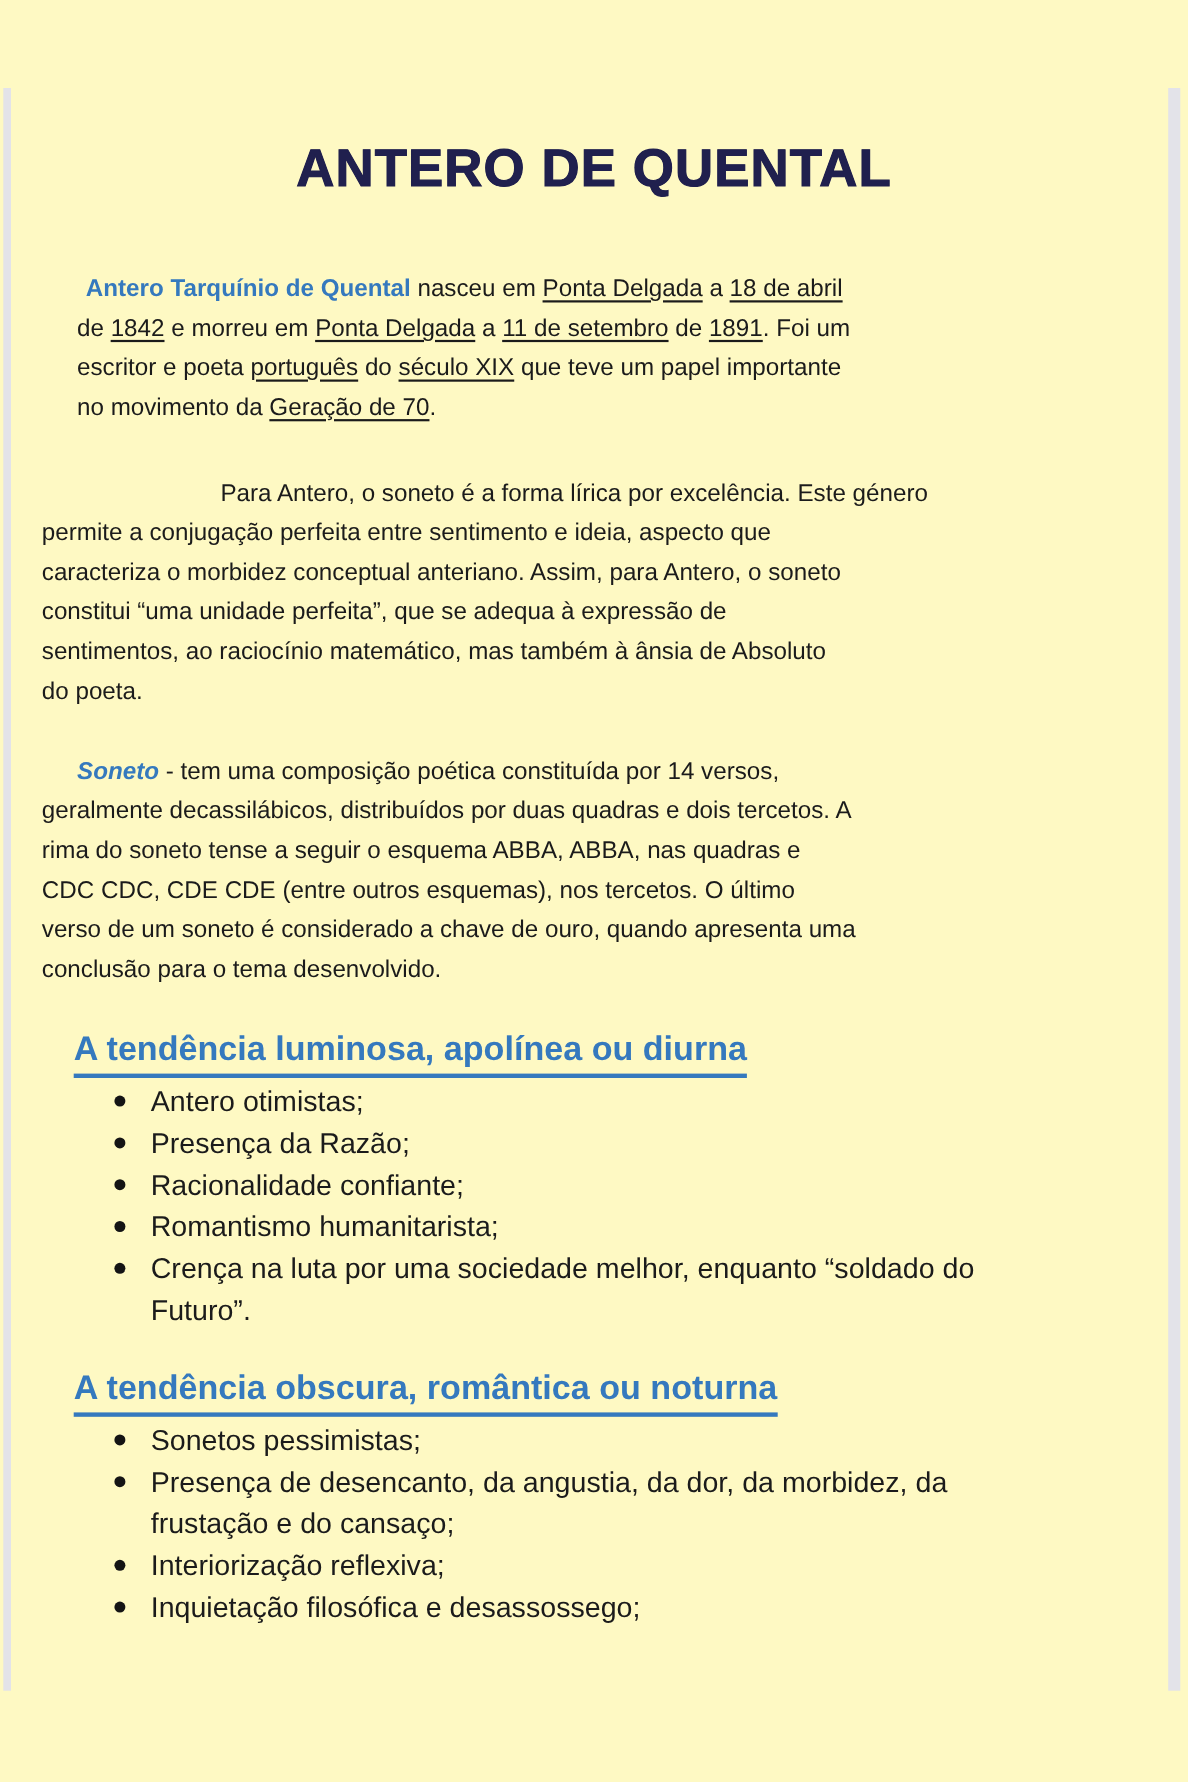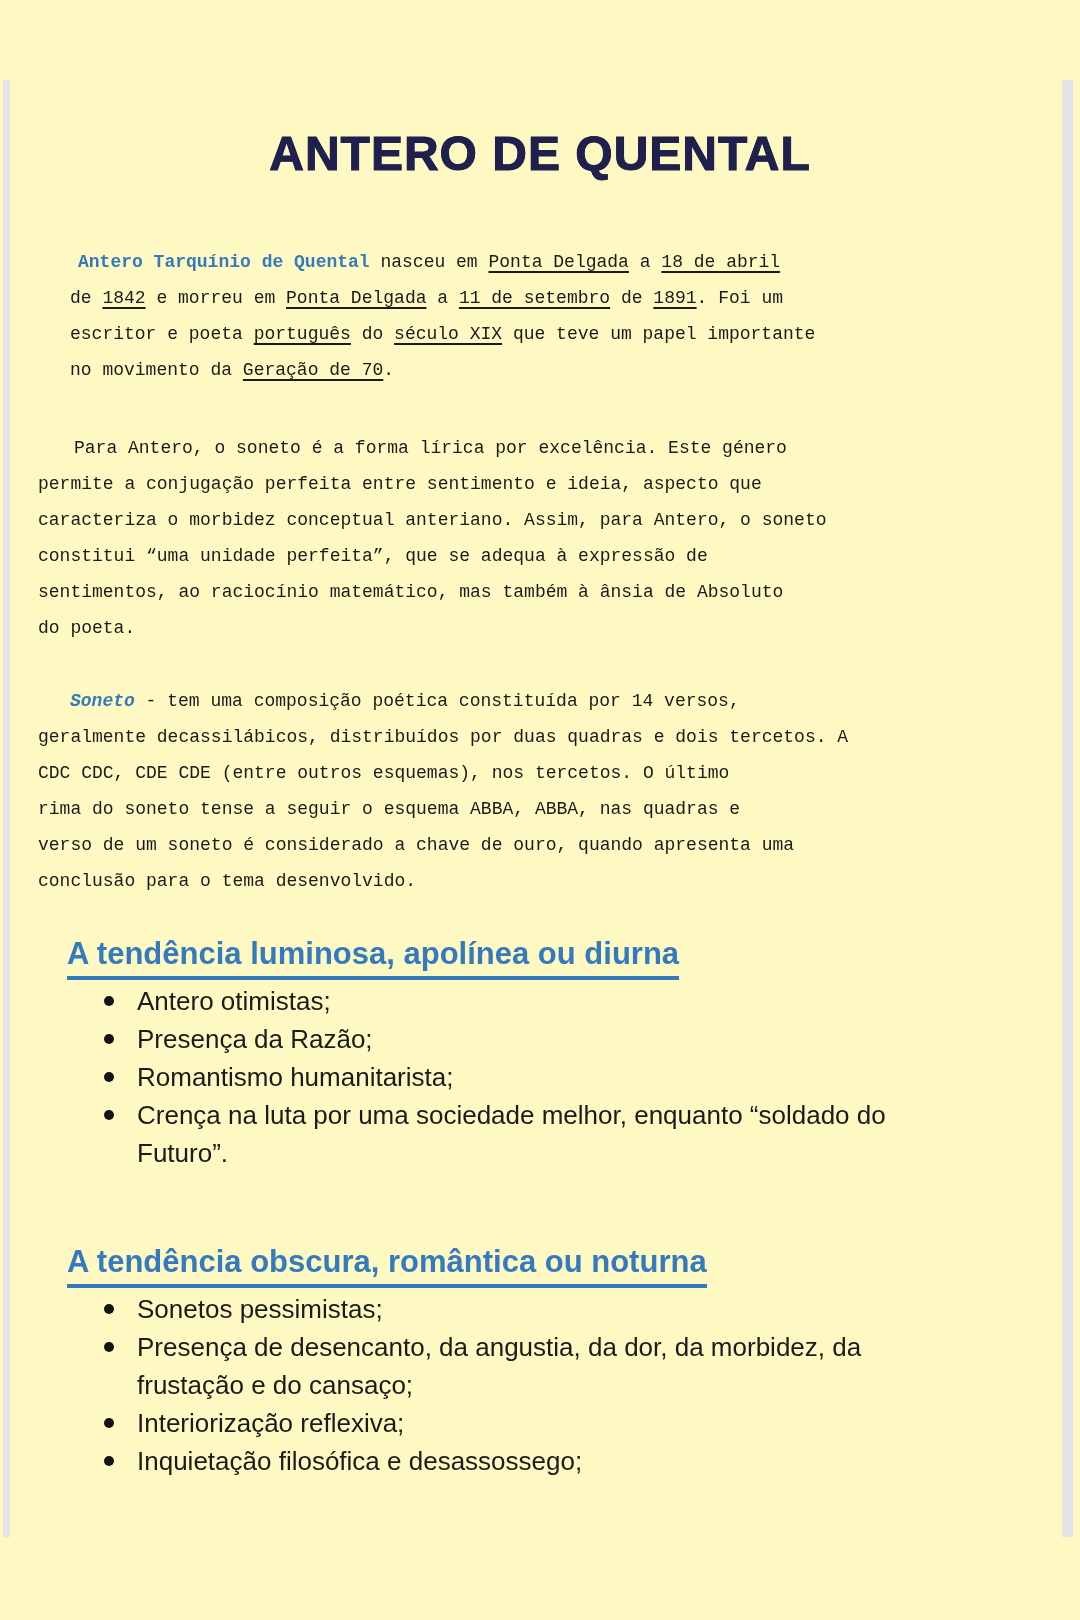--- a/index.html
+++ b/index.html
@@ -23,26 +23,26 @@
   .edge-right{left:1062px;width:11px;}
 
   .doc-title{
     position:absolute;top:130px;left:0;width:1080px;margin:0;
     text-align:center;font-size:48px;line-height:1;font-weight:700;
     letter-spacing:1px;color:var(--title-color);
     -webkit-text-stroke:1px currentColor;
     text-shadow:0 0 .5px currentColor;
   }
 
-  .para{position:absolute;font-size:18px;font-family:Liberation Mono, monospace;}
+  .para{position:absolute;font-size:22px;}
   .para .line{line-height:36px;white-space:pre;}
   .para-1{top:244px;left:70px;width:900px;}
   .para-1 .line:first-child{text-indent:8px;}
   .para-2{top:430px;left:38px;width:932px;}
-  .para-2 .line:first-child{text-indent:36px;}
+  .para-2 .line:first-child{text-indent:36px;text-align:center;}
   .para-3{top:683px;left:38px;width:932px;}
   .para-3 .line:first-child{text-indent:32px;}
 
   .seg-plain{}
   .seg-accent{color:var(--accent);font-weight:700;}
   .seg-accent-italic{color:var(--accent);font-weight:700;font-style:italic;}
   .seg-link{
     color:var(--text-color);
     text-decoration:underline;
     text-decoration-thickness:2px;
@@ -89,30 +89,31 @@
       <div class="line"><span class="seg-plain">Para Antero, o soneto é a forma lírica por excelência. Este género</span></div>
       <div class="line"><span class="seg-plain">permite a conjugação perfeita entre sentimento e ideia, aspecto que</span></div>
       <div class="line"><span class="seg-plain">caracteriza o morbidez conceptual anteriano. Assim, para Antero, o soneto</span></div>
       <div class="line"><span class="seg-plain">constitui “uma unidade perfeita”, que se adequa à expressão de</span></div>
       <div class="line"><span class="seg-plain">sentimentos, ao raciocínio matemático, mas também à ânsia de Absoluto</span></div>
       <div class="line"><span class="seg-plain">do poeta.</span></div>
     </div>
   <div class="para para-3">
       <div class="line"><span class="seg-accent-italic">Soneto</span><span class="seg-plain"> - tem uma composição poética constituída por 14 versos,</span></div>
       <div class="line"><span class="seg-plain">geralmente decassilábicos, distribuídos por duas quadras e dois tercetos. A</span></div>
+      <div class="line"><span class="seg-plain">rima do soneto tense a seguir o esquema ABBA, ABBA, nas quadras e</span></div>
       <div class="line"><span class="seg-plain">CDC CDC, CDE CDE (entre outros esquemas), nos tercetos. O último</span></div>
-      <div class="line"><span class="seg-plain">rima do soneto tense a seguir o esquema ABBA, ABBA, nas quadras e</span></div>
       <div class="line"><span class="seg-plain">verso de um soneto é considerado a chave de ouro, quando apresenta uma</span></div>
       <div class="line"><span class="seg-plain">conclusão para o tema desenvolvido.</span></div>
     </div>
 
   <h2 class="section-heading sh-1"><span class="heading-text">A tendência luminosa, apolínea ou diurna</span></h2>
   <ul class="bullets ul-1">
       <li>Antero otimistas;</li>
       <li>Presença da Razão;</li>
+      <li>Racionalidade confiante;</li>
       <li>Romantismo humanitarista;</li>
       <li>Crença na luta por uma sociedade melhor, enquanto “soldado do Futuro”.</li>
     </ul>
 
   <h2 class="section-heading sh-2"><span class="heading-text">A tendência obscura, romântica ou noturna</span></h2>
   <ul class="bullets ul-2">
       <li>Sonetos pessimistas;</li>
       <li>Presença de desencanto, da angustia, da dor, da morbidez, da frustação e do cansaço;</li>
       <li>Interiorização reflexiva;</li>
       <li>Inquietação filosófica e desassossego;</li>

